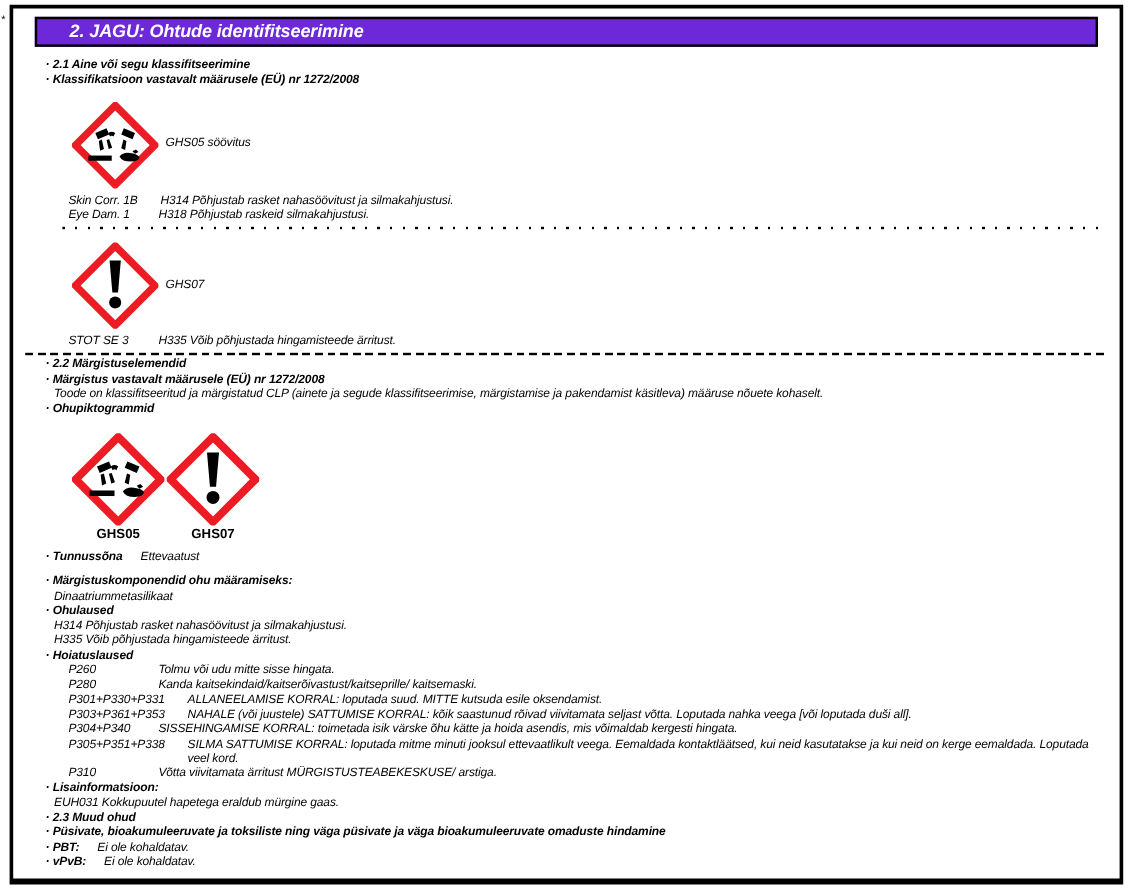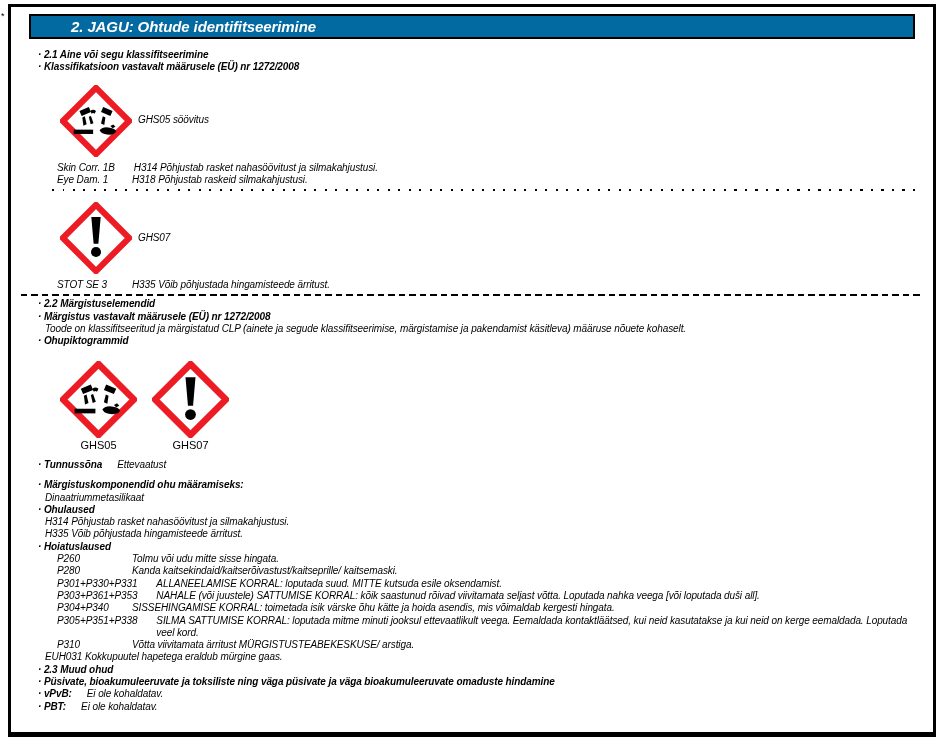--- a/index.html
+++ b/index.html
@@ -7,30 +7,30 @@
     width:945px;height:744px;position:relative;background:#ffffff;
     font-family:"Liberation Sans",sans-serif;font-style:italic;color:#000;
     font-size:10px;line-height:12.3px;letter-spacing:-0.1px;overflow:hidden;
   }
   .corner-mark{position:absolute;left:1px;top:10px;font-size:9px;font-style:normal;}
   .frame{
     position:absolute;left:8px;top:4px;width:928px;height:733px;
     border:3px solid #000;border-bottom-width:5px;box-sizing:border-box;background:#fff;
   }
   .hdr{
-    margin:7px 18px 0 18px;height:21px;background:#0369a1;border:2px solid #000;
-    color:#fff;font-weight:bold;font-size:15px;line-height:21px;padding-left:40px;
+    margin:7px 18px 0 18px;height:21px;background:#6d28d9;border:2px solid #000;
+    color:#fff;font-weight:bold;font-size:15px;line-height:21px;padding-left:27px;
   }
   .content{padding:10px 12px 0 27px;}
   .b{font-weight:bold;}
   .indent{padding-left:7px;}
   .lbl{margin-right:15px;}
   .picto-row{display:flex;align-items:center;margin:11px 0 5px 22px;text-align:right;}
   .picto-row .picto-label{margin-left:6px;}
-  .picto-pair{display:flex;margin:13px 0 0 22px;gap:15px;}
+  .picto-pair{display:flex;margin:13px 0 0 22px;gap:2px;font-weight:bold;}
   .picto-cell{width:77px;display:flex;flex-direction:column;align-items:center;}
   .picto-cell .picto-label{font-style:normal;font-size:11px;margin-top:1px;letter-spacing:0;}
   .tbl-row{display:flex;padding-left:19px;}
   .tbl-row .code{flex:none;min-width:56px;padding-right:19px;}
   .tbl-row .stmt{flex:1;max-width:768px;}
   .sep-dotted{height:2px;margin:3px 0 2px 14px;
     background:repeating-linear-gradient(to right,#000 0 2px,transparent 2px 10.5px);}
   .sep-dashed{height:2px;margin:3px 0 2px -17px;
     background:repeating-linear-gradient(to right,#000 0 6.5px,transparent 6.5px 10.5px);}
   .gap8{height:8px;}
@@ -168,25 +168,26 @@
     </div>
     <div class="tbl-row">
       <span class="code">P305+P351+P338</span>
       <span class="stmt">SILMA SATTUMISE KORRAL: loputada mitme minuti jooksul ettevaatlikult veega. Eemaldada kontaktläätsed, kui neid kasutatakse ja kui neid on kerge eemaldada. Loputada veel kord.</span>
     </div>
     <div class="tbl-row">
       <span class="code">P310</span>
       <span class="stmt">Võtta viivitamata ärritust MÜRGISTUSTEABEKESKUSE/ arstiga.</span>
     </div>
 
+    <div class="b">· Lisainformatsioon:</div>
     <div class="indent">EUH031 Kokkupuutel hapetega eraldub mürgine gaas.</div>
 
     <div class="b">· 2.3 Muud ohud</div>
     <div class="b">· Püsivate, bioakumuleeruvate ja toksiliste ning väga püsivate ja väga bioakumuleeruvate omaduste hindamine</div>
     <div>
-      <span class="b lbl">· vPvB:</span><span>Ei ole kohaldatav.</span>
+      <span class="b lbl">· PBT:</span><span>Ei ole kohaldatav.</span>
     </div>
     <div>
-      <span class="b lbl">· PBT:</span><span>Ei ole kohaldatav.</span>
+      <span class="b lbl">· vPvB:</span><span>Ei ole kohaldatav.</span>
     </div>
 
   </div>
 </div>
 
 </body></html>

